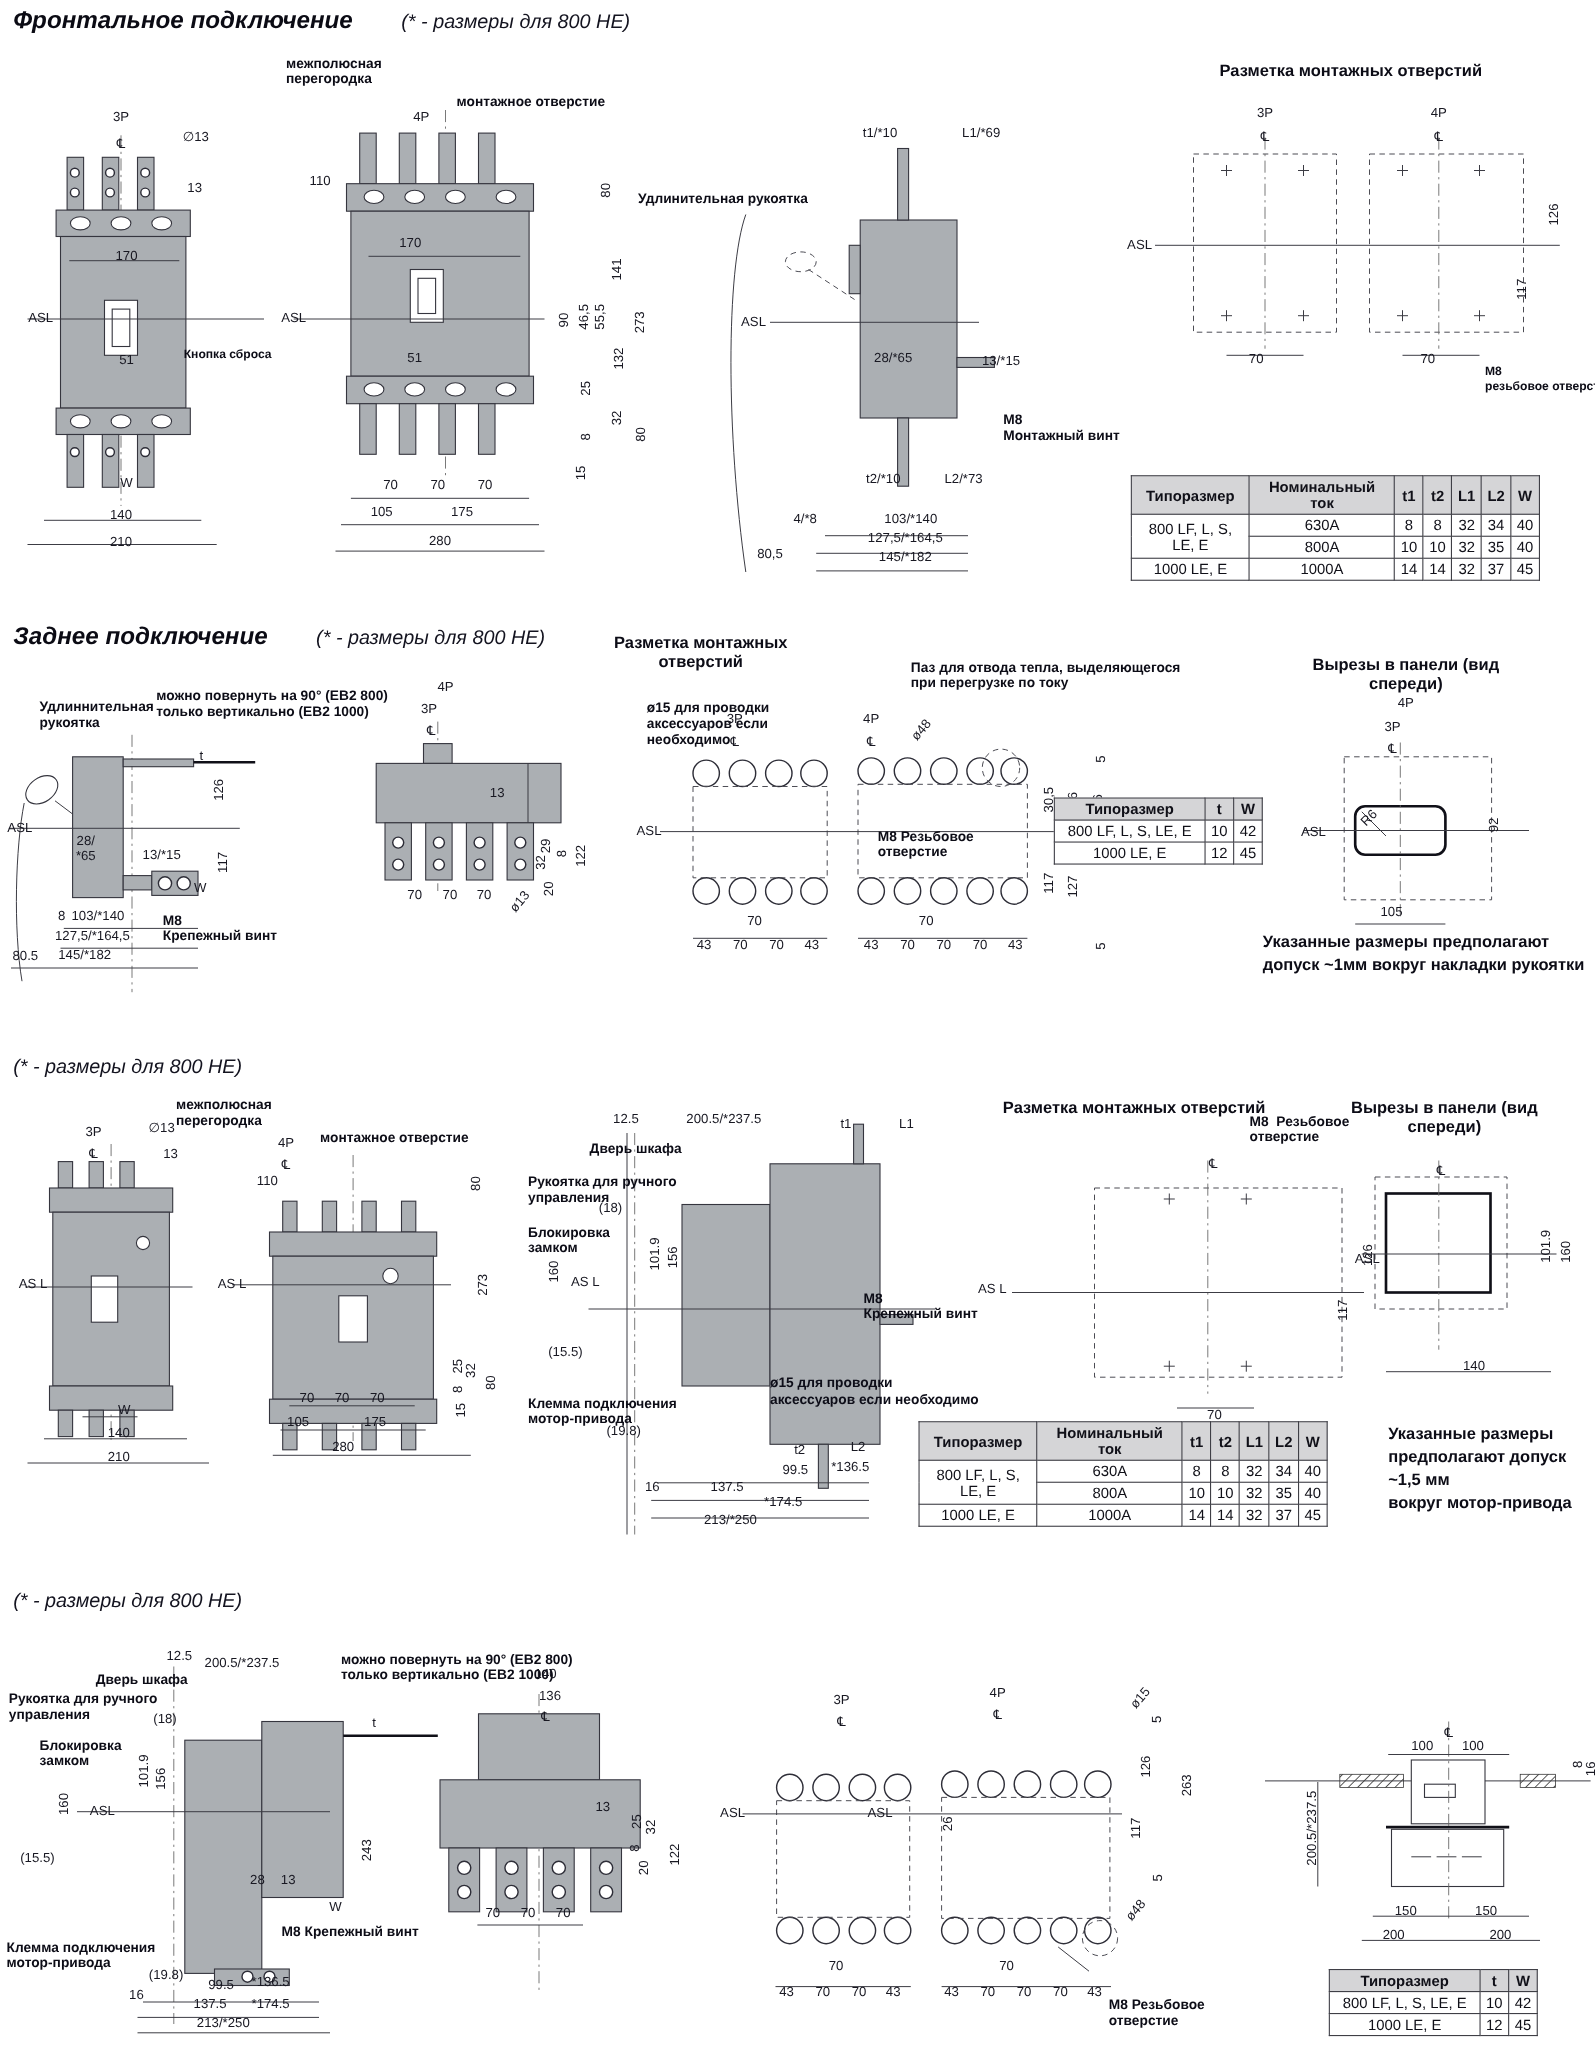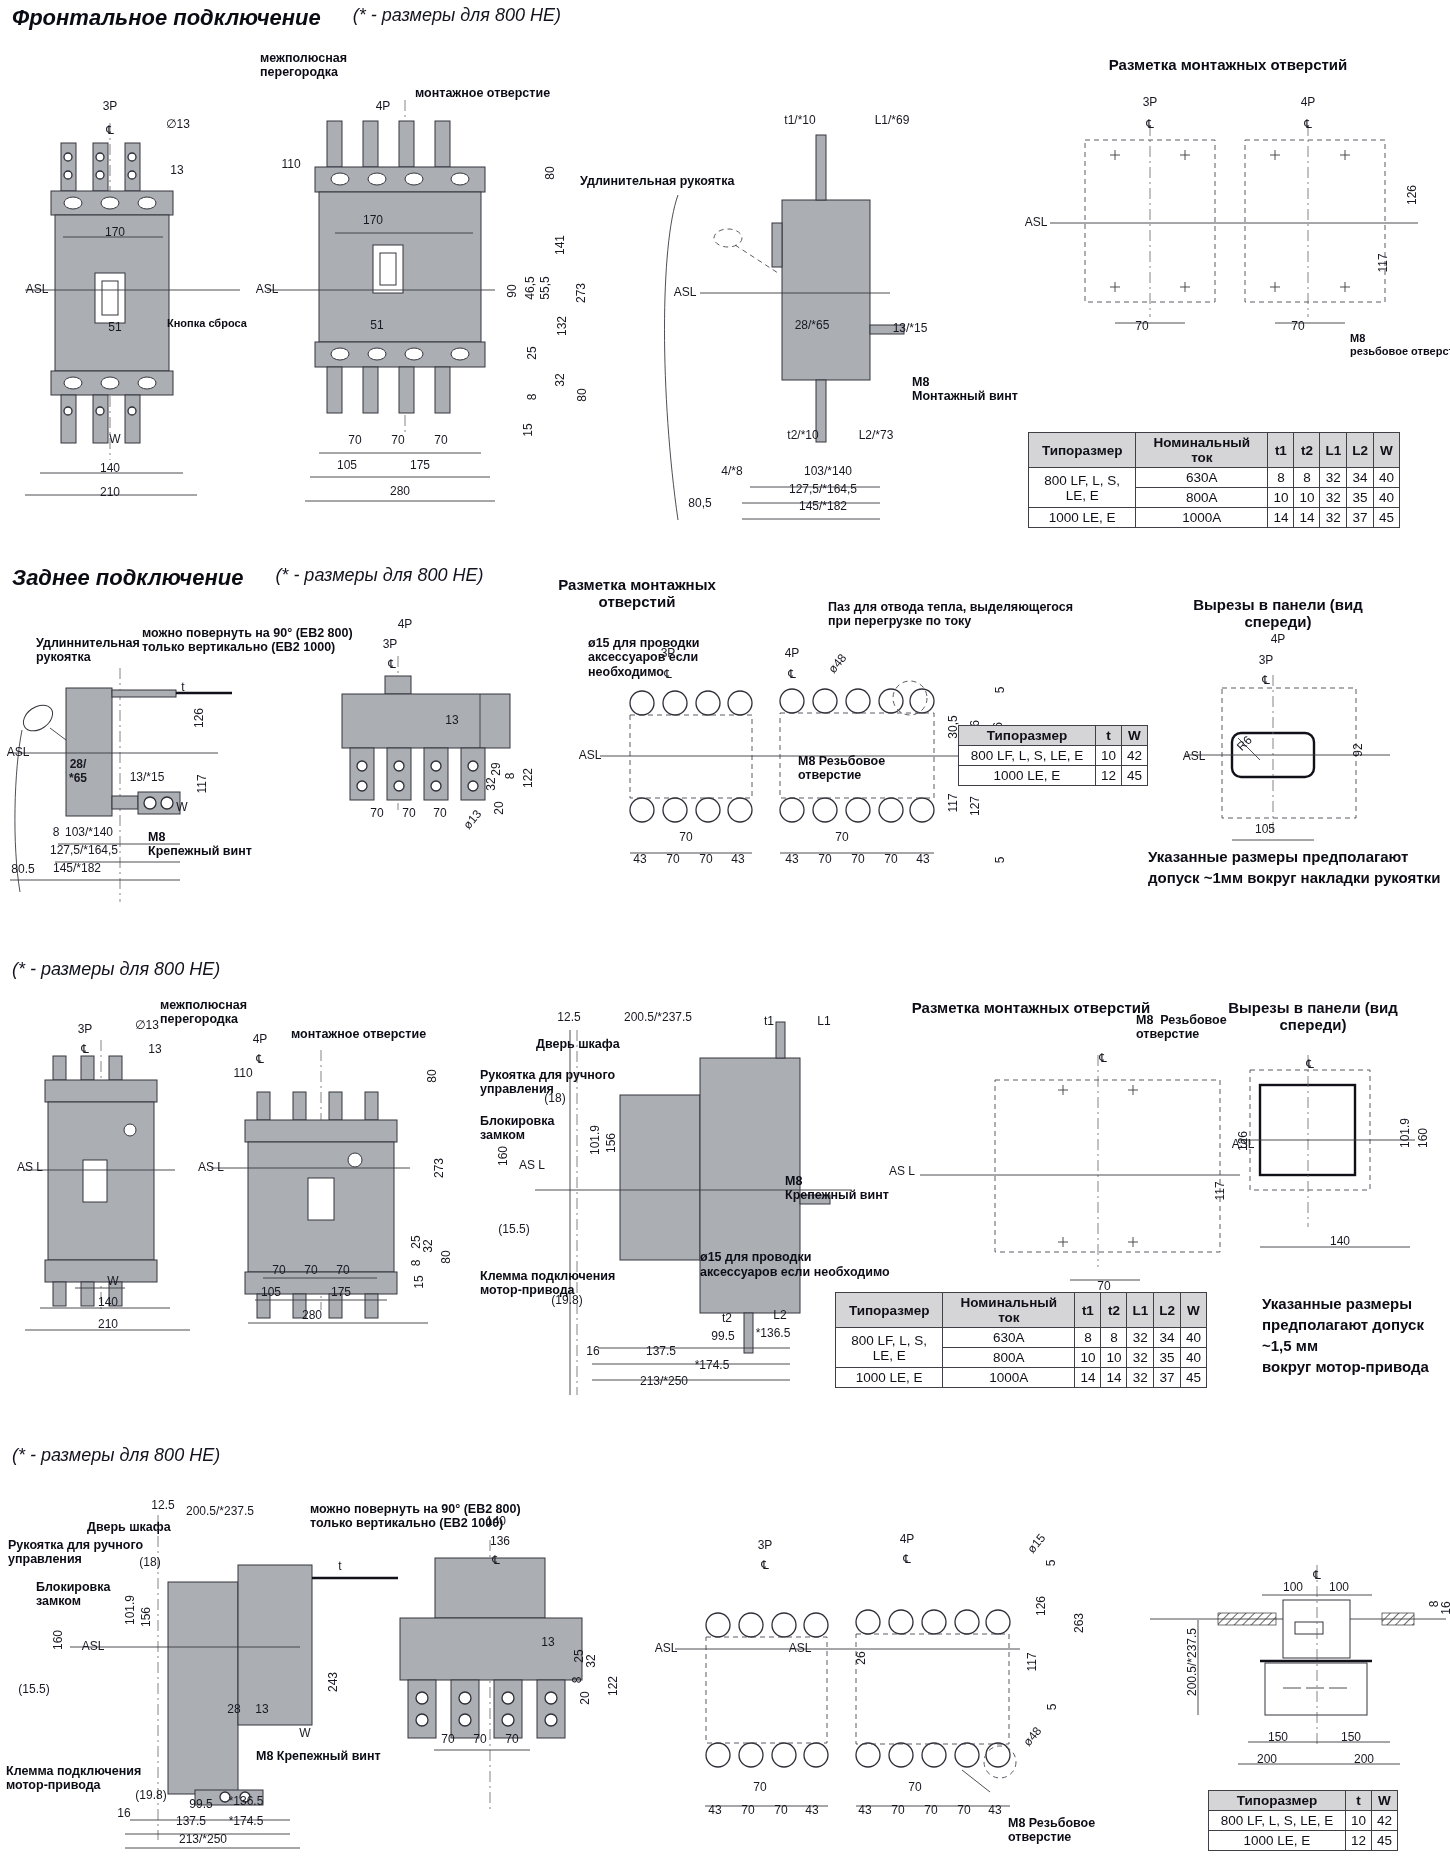--- a/index.html
+++ b/index.html
@@ -3,21 +3,21 @@
 <meta charset="utf-8">
 <style>
   html,body{margin:0;padding:0;background:#fff}
   body{font-family:"Liberation Sans","DejaVu Sans",sans-serif;color:#1c1c26}
   .page{position:relative;width:1450px;height:1866px;background:#fff;overflow:hidden}
   .d{position:absolute}
   .d svg{position:absolute;left:0;top:0}
   .lbl{position:absolute;font-size:12px;line-height:1.15;color:#181822;white-space:pre;text-align:center}
   .lbl.c{font-weight:bold;font-size:12.5px;color:#0c0c16}
   .lbl.al{text-align:left}
-  .st{position:absolute;display:flex;gap:32px;align-items:flex-start;white-space:nowrap}
+  .st{position:absolute;display:flex;gap:44px;align-items:flex-end;white-space:nowrap}
   .st .t{font-style:italic;font-weight:bold;font-size:22px;line-height:1.1;color:#0b0b14}
   .st .n{font-style:italic;font-size:18px;line-height:1.1;color:#13131f}
   .h{position:absolute;font-weight:bold;font-size:15px;text-align:center;white-space:pre-line;color:#0c0c16}
   .noteb{position:absolute;font-weight:bold;font-size:15px;line-height:1.4;white-space:pre-line;color:#0c0c16}
   .callout-block{position:absolute;font-weight:bold;font-size:12.5px;line-height:1.2;white-space:pre-line;color:#0d0d18}
   table.tbl{position:absolute;border-collapse:collapse;font-size:13.5px;text-align:center;color:#101018;background:#fff}
   .tbl th,.tbl td{border:1px solid #3f3f46;padding:2px 5px}
   .tbl th{background:#d5d5d7}
   .dimtbl{width:372px}
   .dimtbl th:nth-child(1){width:106px}
@@ -267,21 +267,21 @@
         <line class="dim" x1="55" y1="262" x2="180" y2="262"></line>
         <line class="dim" x1="10" y1="280" x2="180" y2="280"></line>
     </svg>
   <span class="lbl c al" style="left: 24px; top: 50px; transform: translate(0px, -50%) rotate(0deg); margin-left: 12px;">Удлиннительная
 рукоятка</span>
       <span class="lbl c al" style="left: 142px; top: 40px; transform: translate(0px, -50%) rotate(0deg);">можно повернуть на 90° (EB2 800)
 только вертикально (EB2 1000)</span>
       <span class="lbl" style="left: 183px; top: 88px; transform: translate(-50%, -50%) rotate(0deg);">t</span>
       <span class="lbl" style="left: 200px; top: 118px; transform: translate(-50%, -50%) rotate(-90deg);">126</span>
       <span class="lbl" style="left: 18px; top: 153px; transform: translate(-50%, -50%) rotate(0deg);">ASL</span>
-      <span class="lbl" style="left: 78px; top: 172px; transform: translate(-50%, -50%) rotate(0deg); font-weight: bold;">28/
+      <span class="lbl" style="left: 78px; top: 172px; transform: translate(-50%, -50%) rotate(0deg);">28/
 *65</span>
       <span class="lbl" style="left: 147px; top: 178px; transform: translate(-50%, -50%) rotate(0deg);">13/*15</span>
       <span class="lbl" style="left: 203px; top: 184px; transform: translate(-50%, -50%) rotate(-90deg);">117</span>
       <span class="lbl" style="left: 182px; top: 208px; transform: translate(-50%, -50%) rotate(0deg);">W</span>
       <span class="lbl c al" style="left: 148px; top: 244px; transform: translate(0px, -50%) rotate(0deg);">M8
 Крепежный винт</span>
       <span class="lbl" style="left: 56px; top: 233px; transform: translate(-50%, -50%) rotate(0deg);">8</span>
       <span class="lbl" style="left: 89px; top: 233px; transform: translate(-50%, -50%) rotate(0deg);">103/*140</span>
       <span class="lbl" style="left: 84px; top: 251px; transform: translate(-50%, -50%) rotate(0deg);">127,5/*164,5</span>
       <span class="lbl" style="left: 77px; top: 269px; transform: translate(-50%, -50%) rotate(0deg);">145/*182</span>

